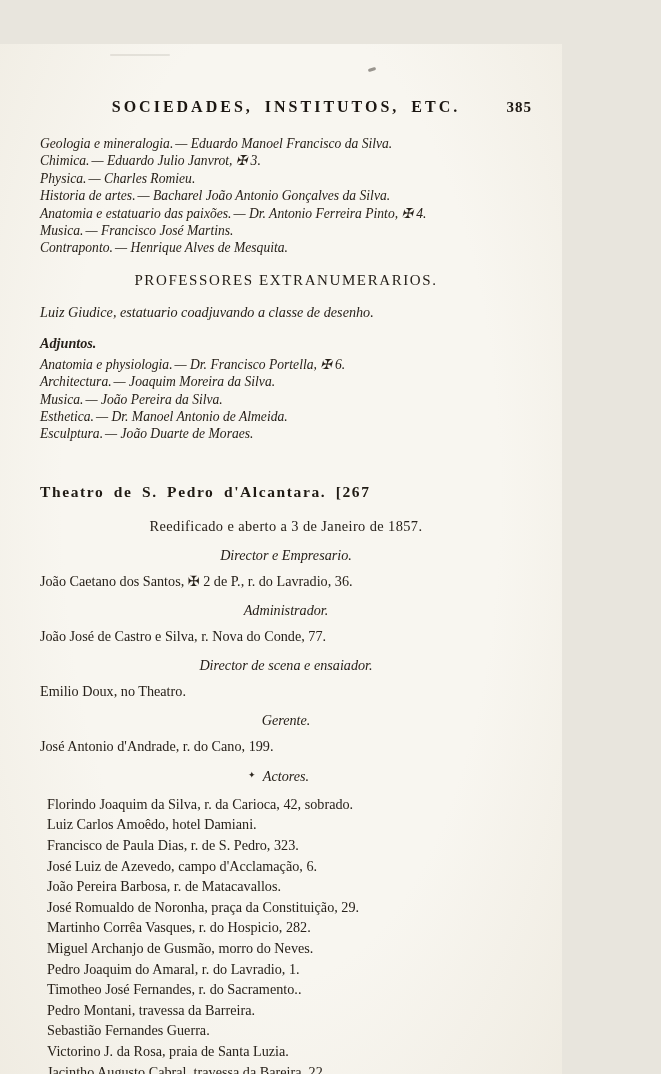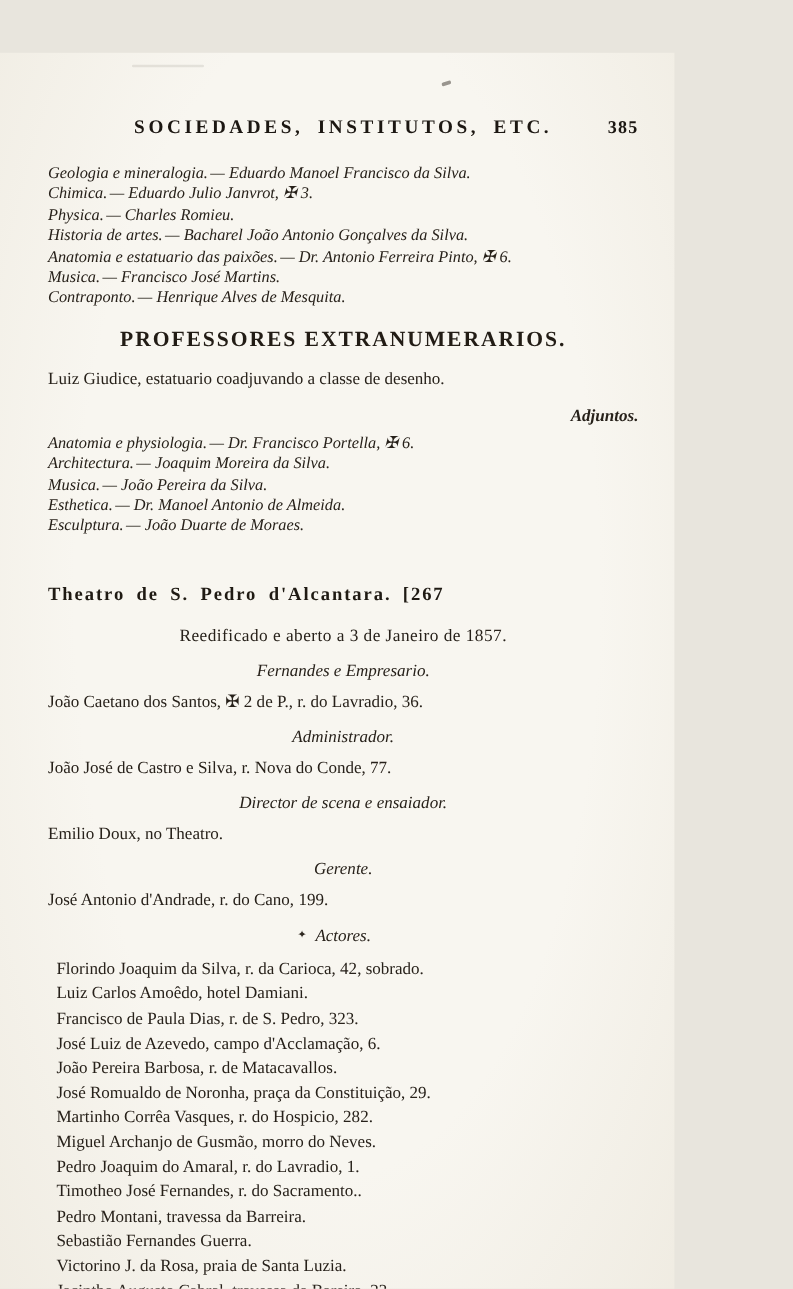--- a/index.html
+++ b/index.html
@@ -41,31 +41,31 @@
   .entry {
     font-size: 13.6px;
     line-height: 17.4px;
     white-space: nowrap;
   }
   .entry .label { font-style: italic; }
   .entry .value { margin-left: 2px; font-style: italic; }
   .smallcaps-heading {
     margin-top: 15px;
     text-align: center;
-    font-size: 18px;
+    font-size: 15px;
     letter-spacing: 1.6px;
-    font-weight: bold;
+    font-weight: normal;
     color: #221c15;
   }
   .plain-line { font-size: 14.2px; line-height: 17px; }
-  .giudice-line { margin-top: 15px; }
+  .giudice-line { margin-top: 15px; font-style: italic; }
   .italic-heading { font-style: italic; font-size: 14.2px; }
   .adjuntos-heading {
     margin-top: 14px;
-    text-align: right;
+    text-align: left;
     font-weight: bold;
     font-family: Liberation Serif, serif;
   }
   .adjuntos-list { margin-top: 4px; }
   
   .theatro-title {
     margin-top: 40px;
     text-align: left;
     font-size: 15.5px;
     font-weight: bold;
@@ -132,21 +132,21 @@
       <div class="entry">
         <span class="label">Physica.</span><span class="value">— Charles Romieu.</span>
       </div>
 
 
       <div class="entry">
         <span class="label">Historia de artes.</span><span class="value">— Bacharel João Antonio Gonçalves da Silva.</span>
       </div>
 
       <div class="entry">
-        <span class="label">Anatomia e estatuario das paixões.</span><span class="value">— Dr. Antonio Ferreira Pinto, ✠ 6.</span>
+        <span class="label">Anatomia e estatuario das paixões.</span><span class="value">— Dr. Antonio Ferreira Pinto, ✠ 4.</span>
       </div>
 
       <div class="entry">
         <span class="label">Musica.</span><span class="value">— Francisco José Martins.</span>
       </div>
 
       <div class="entry">
         <span class="label">Contraponto.</span><span class="value">— Henrique Alves de Mesquita.</span>
       </div>
     </div>
@@ -180,21 +180,21 @@
       </div>
     </div>
 
   <div class="theatro-title">Theatro de S. Pedro d'Alcantara. [267</div>
 
   <div class="theatro-subtitle">Reedificado e aberto a 3 de Janeiro de 1857.</div>
 
   <div>
 
       <div class="role">
-        <div class="italic-heading role-heading">Fernandes e Empresario.</div>
+        <div class="italic-heading role-heading">Director e Empresario.</div>
         <div class="plain-line role-line">João Caetano dos Santos, ✠ 2 de P., r. do Lavradio, 36.</div>
       </div>
 
       <div class="role">
         <div class="italic-heading role-heading">Administrador.</div>
         <div class="plain-line role-line">João José de Castro e Silva, r. Nova do Conde, 77.</div>
       </div>
 
       <div class="role">
         <div class="italic-heading role-heading">Director de scena e ensaiador.</div>

